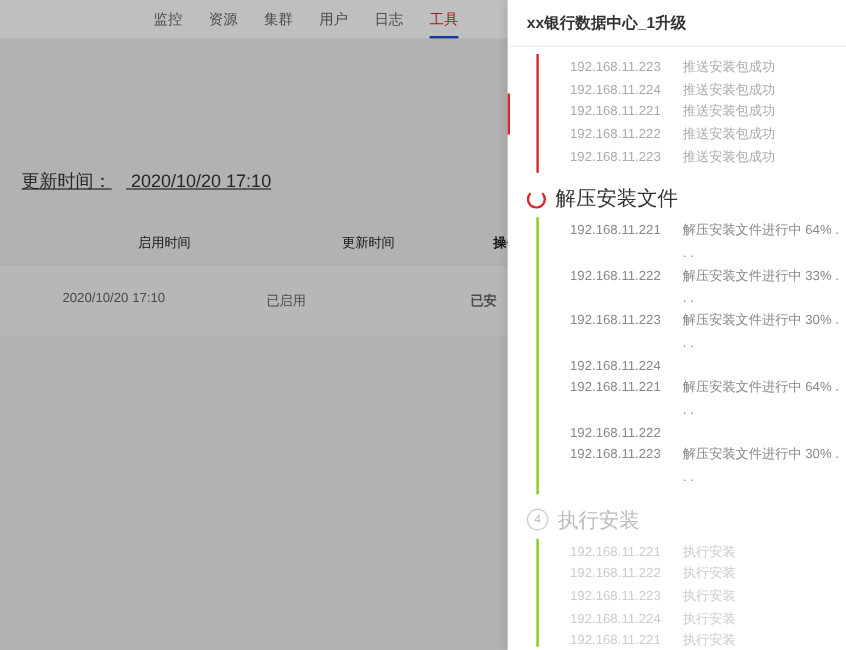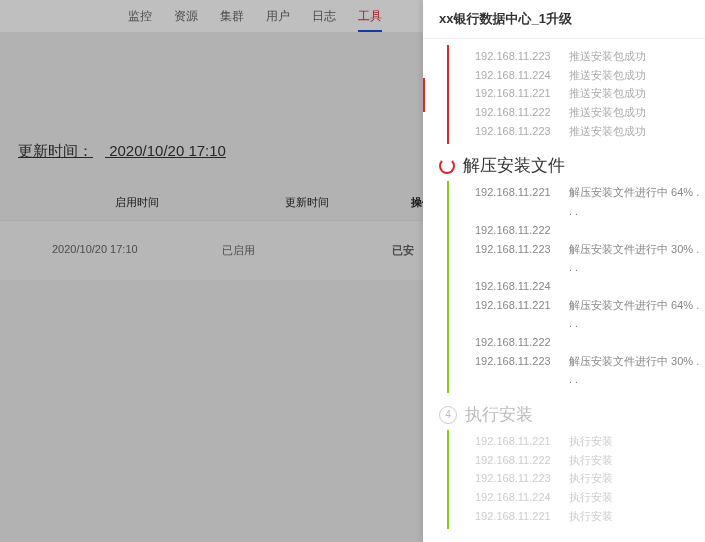--- a/index.html
+++ b/index.html
@@ -241,20 +241,21 @@
           <div class="badge spinner"></div>
           <div class="step-title">解压安装文件</div>
         </div>
         <div class="step-lines">
           <div class="line">
             <span class="ip">192.168.11.221</span>
             <span>解压安装文件进行中 64% . . .</span>
           </div>
           <div class="line">
             <span class="ip">192.168.11.222</span>
+            <span>解压安装文件进行中 33% . . .</span>
           </div>
           <div class="line">
             <span class="ip">192.168.11.223</span>
             <span>解压安装文件进行中 30% . . .</span>
           </div>
           <div class="line">
             <span class="ip">192.168.11.224</span>
           </div>
           <div class="line">
             <span class="ip">192.168.11.221</span>

